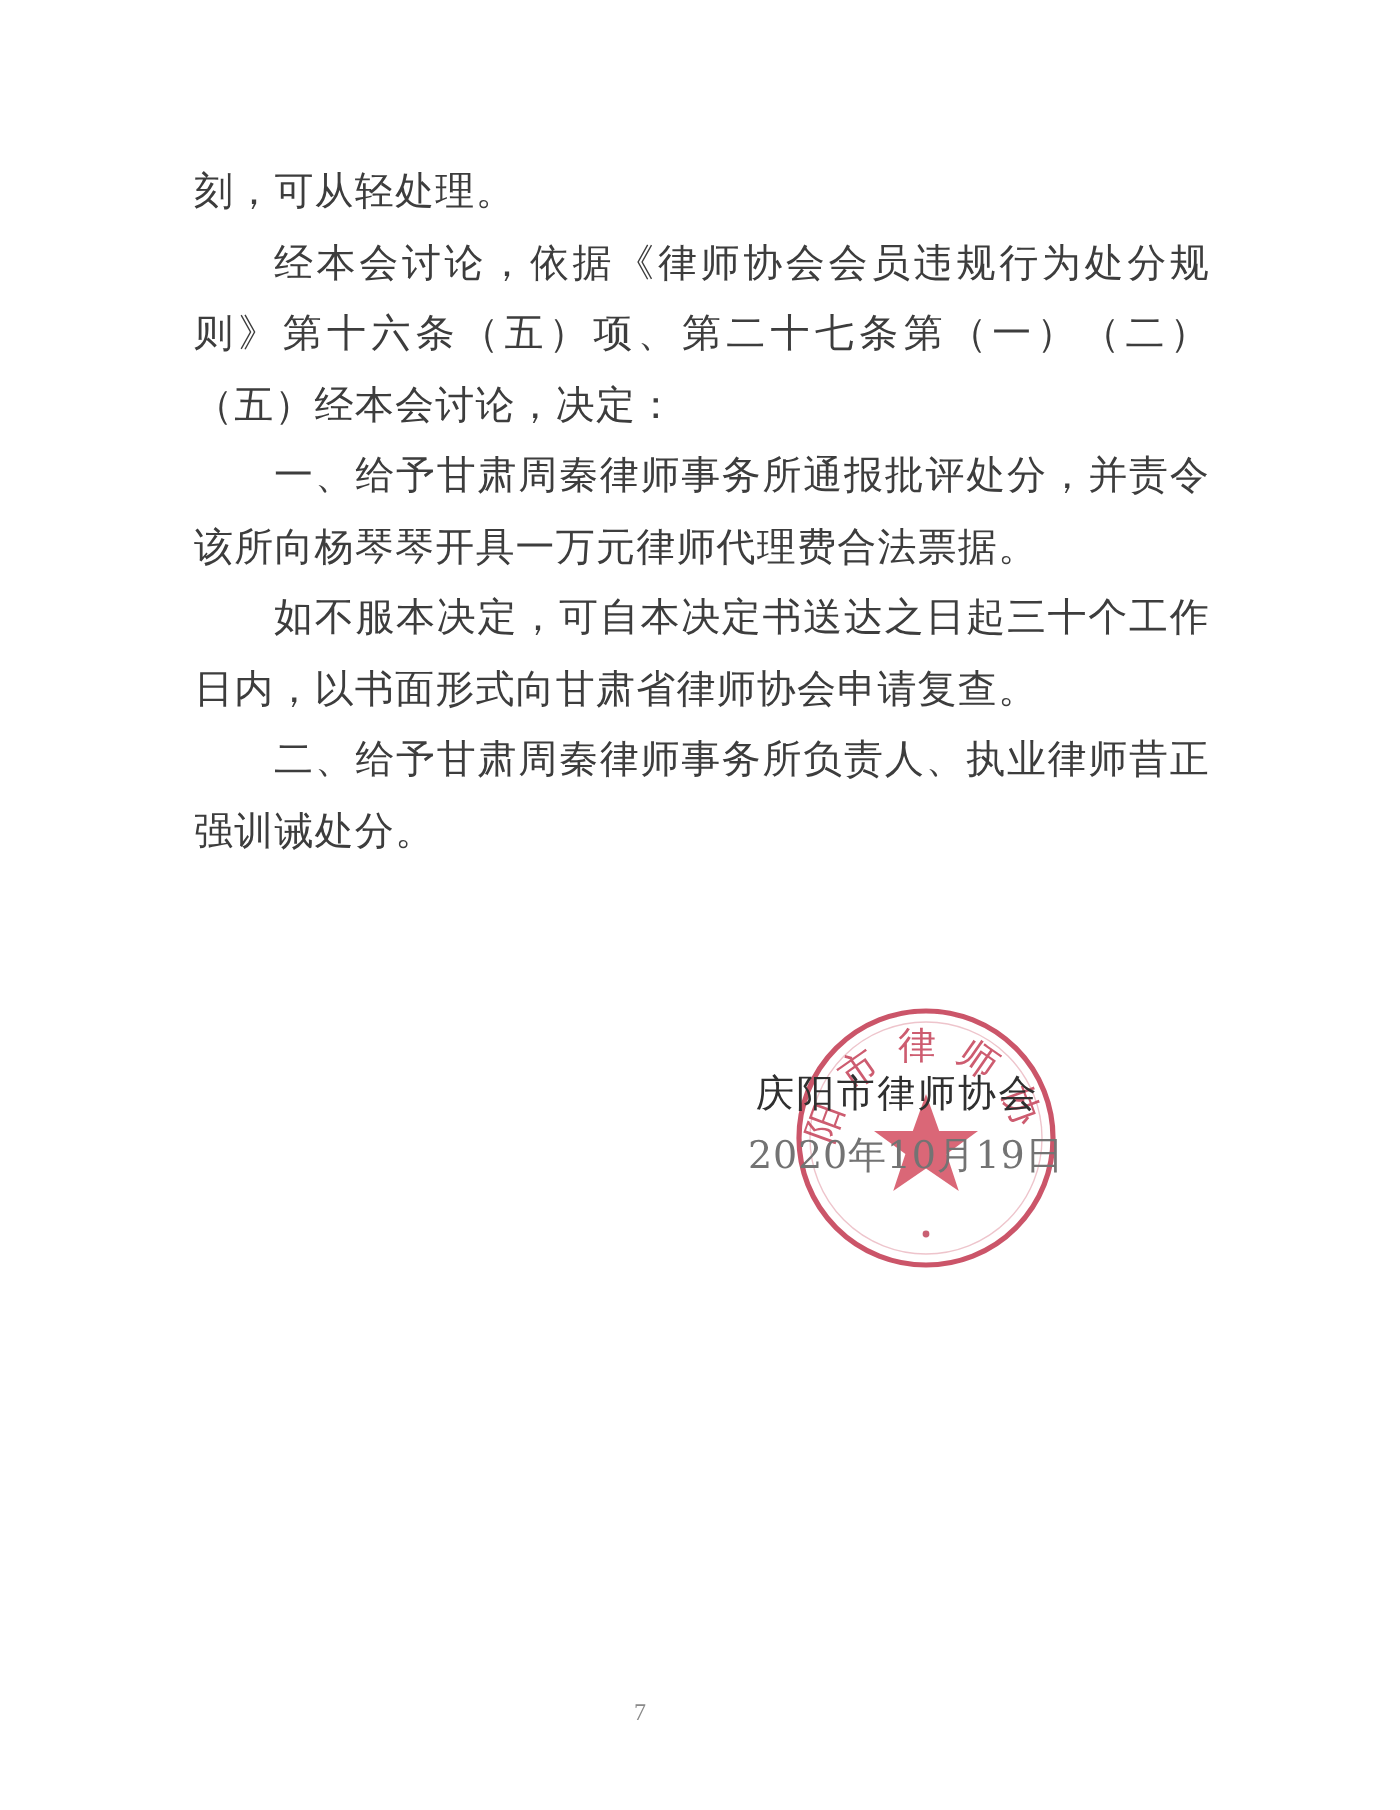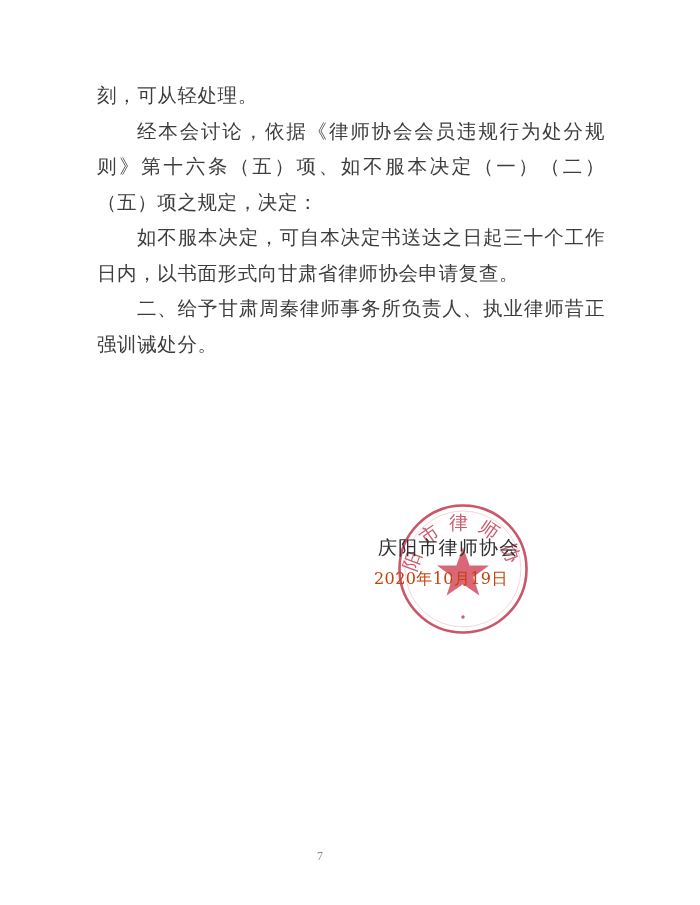--- a/index.html
+++ b/index.html
@@ -47,22 +47,22 @@
   }
   .sign-org {
     color: #2f2f2f;
     font-size: 19px;
     line-height: 27px;
     letter-spacing: 1.2px;
     white-space: nowrap;
     margin-left: 4px;
   }
   .sign-date {
-    color: #c2410c;
-    font-size: 16px;
+    color: #737373;
+    font-size: 19px;
     line-height: 27px;
     letter-spacing: 0.4px;
     white-space: nowrap;
     margin-top: 4px;
   }
 
   
   .seal {
     position: absolute;
     left: 397px;
@@ -86,21 +86,22 @@
     font-family: "Liberation Serif", serif;
   }
 </style>
 </head>
 <body>
 
 <div class="page">
 
   <div class="doc-body">
     <p class="para">刻，可从轻处理。</p>
-    <p class="para indent">经本会讨论，依据《律师协会会员违规行为处分规则》第十六条（五）项、如不服本决定（一）（二）（五）项之规定，决定：</p>
+    <p class="para indent">经本会讨论，依据《律师协会会员违规行为处分规则》第十六条（五）项、第二十七条第（一）（二）（五）经本会讨论，决定：</p>
+    <p class="para indent">一、给予甘肃周秦律师事务所通报批评处分，并责令该所向杨琴琴开具一万元律师代理费合法票据。</p>
     <p class="para indent">如不服本决定，可自本决定书送达之日起三十个工作日内，以书面形式向甘肃省律师协会申请复查。</p>
     <p class="para indent">二、给予甘肃周秦律师事务所负责人、执业律师昔正强训诫处分。</p>
   </div>
 
   <div class="seal">
     <svg viewBox="0 0 132 132" xmlns="http://www.w3.org/2000/svg">
       <defs>
         <path id="arcPath" d="M 20 72 A 46 46 0 0 1 112 72" fill="none"></path>
       </defs>
       <circle cx="66" cy="66" r="63.5" fill="none" stroke="#c0324a" stroke-width="2.6" opacity="0.92"></circle>

